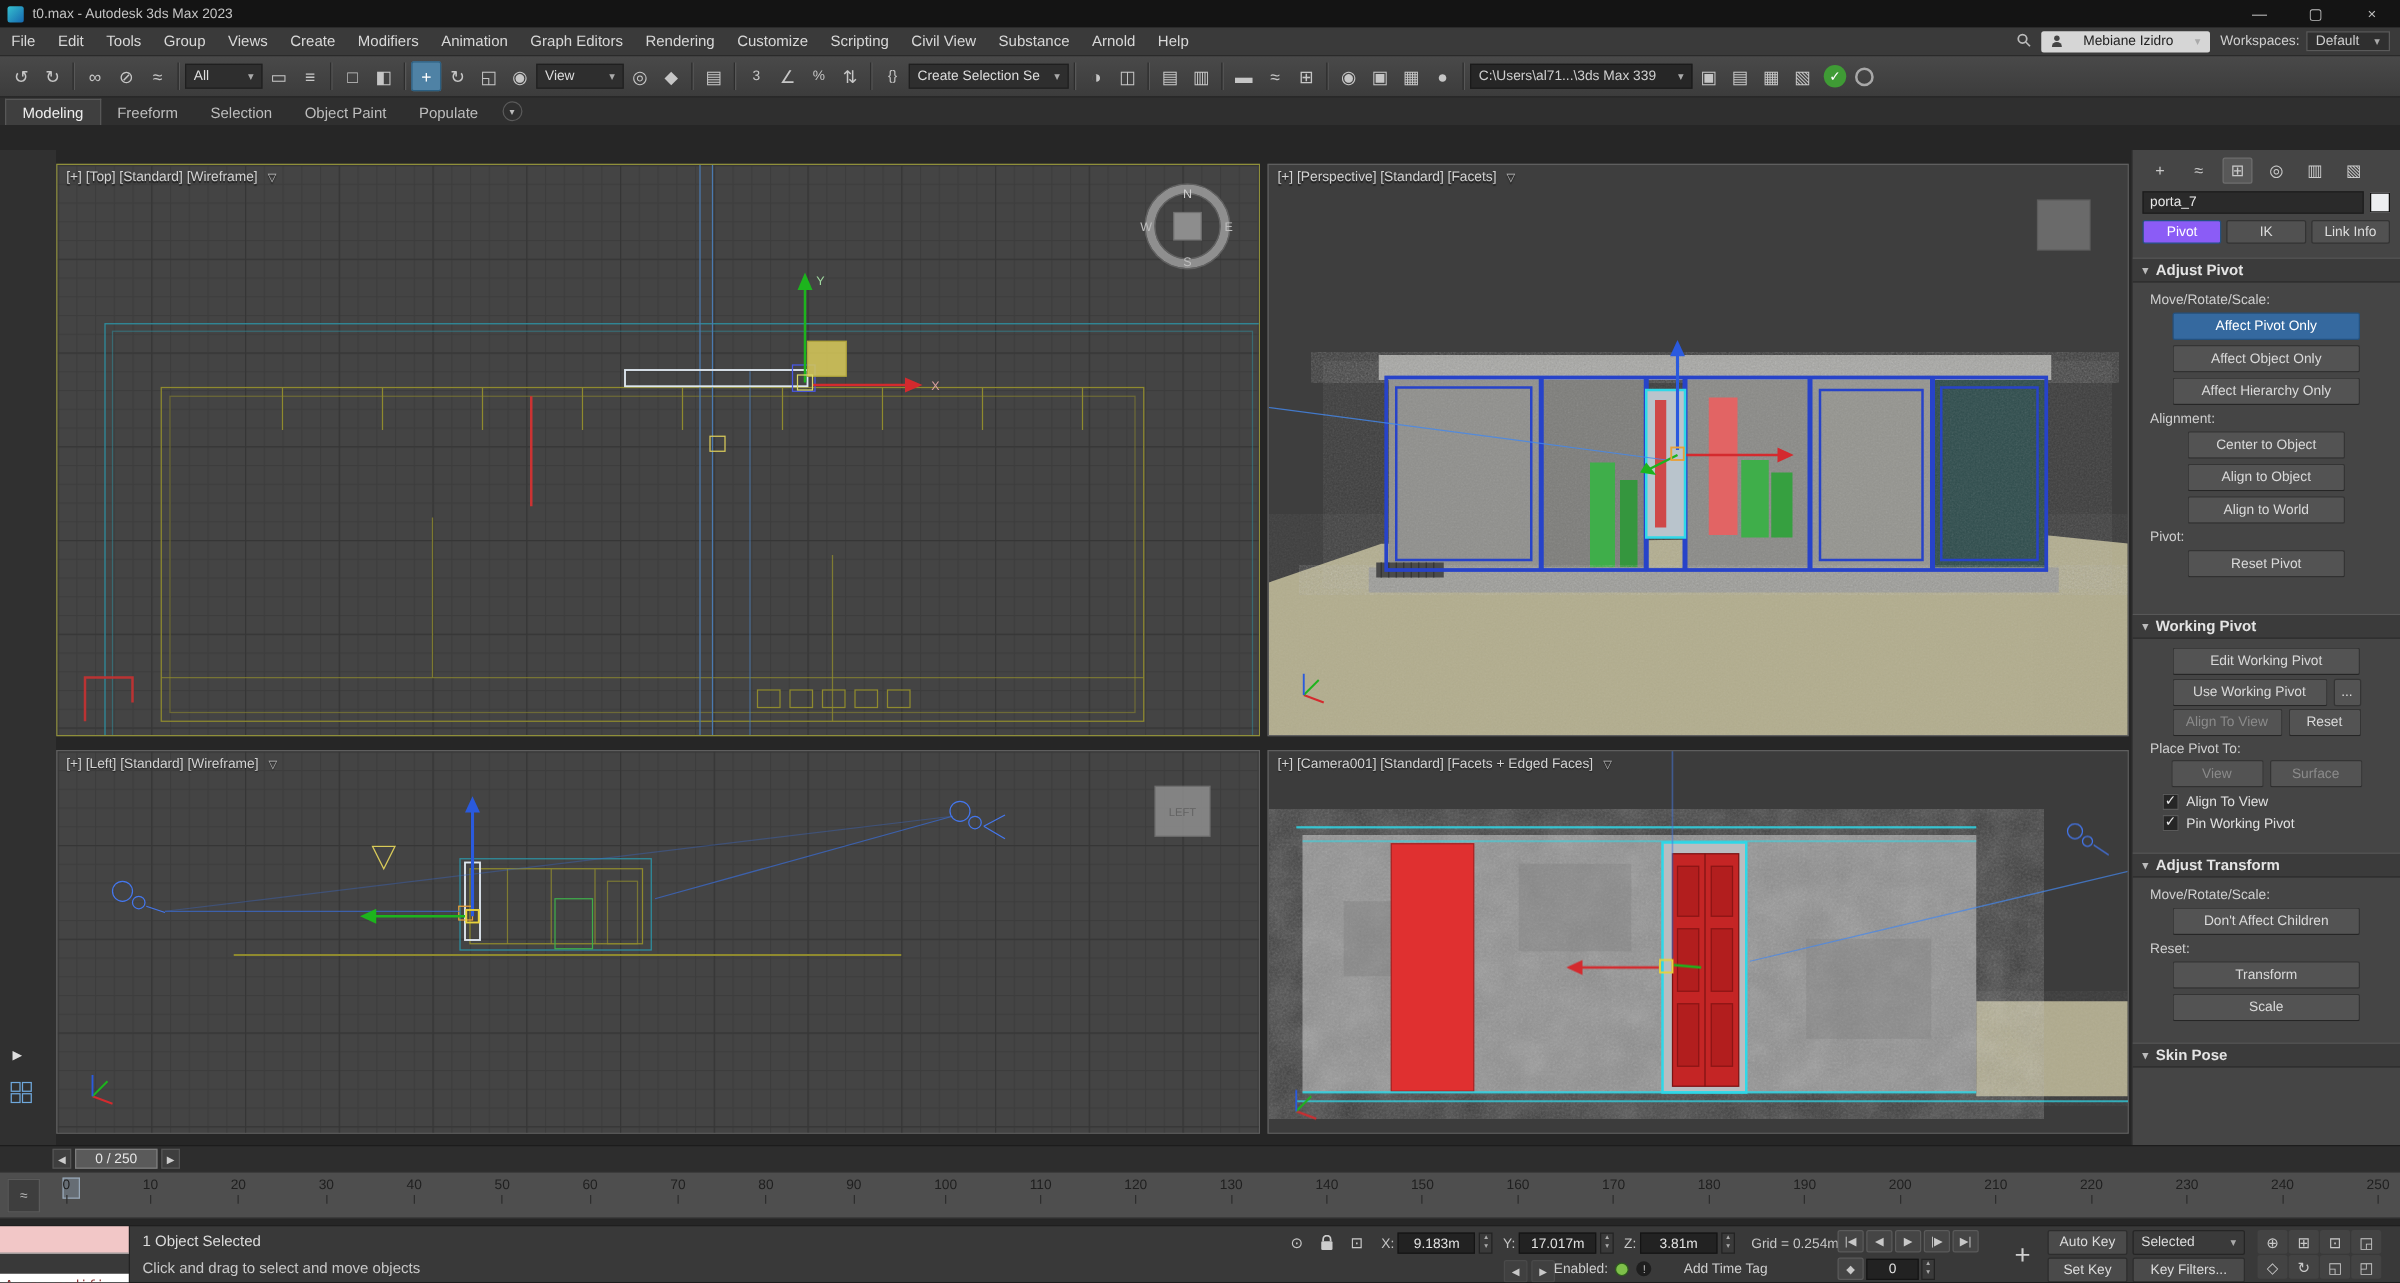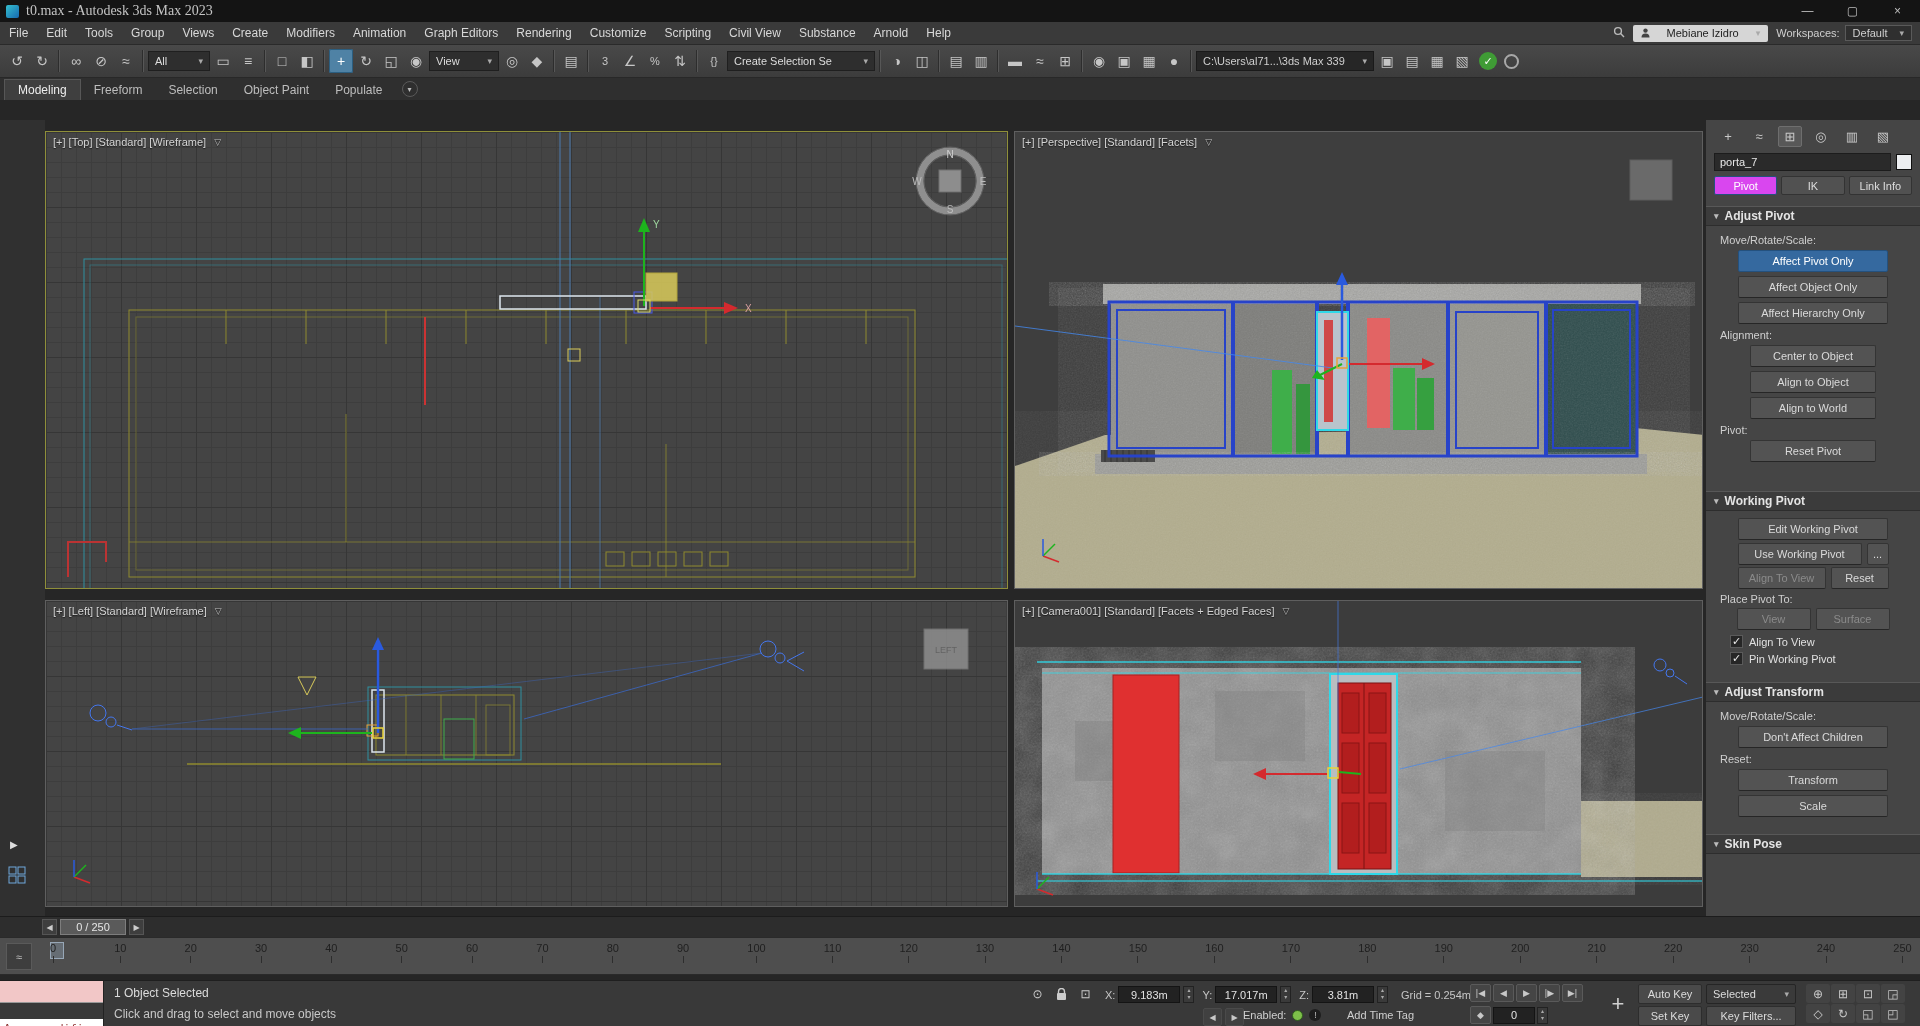--- a/index.html
+++ b/index.html
@@ -2,21 +2,21 @@
 <html><head>
 <meta charset="utf-8">
 <style>
   *{box-sizing:border-box;margin:0;padding:0;}
   html,body{background:#111;}
   .app{position:relative;width:1920px;height:1026px;background:#262626;font-family:"Liberation Sans",sans-serif;overflow:hidden;color:#ccc;}
 
   
   .titlebar{position:absolute;top:0;left:0;right:0;height:22px;background:#141414;display:flex;align-items:center;padding-left:6px;}
   .app-logo{width:13px;height:13px;background:linear-gradient(135deg,#35c0cf,#1668b0);border-radius:2px;margin-right:7px;}
-  .title-text{font-size:14px;color:#c4c4c4;font-family:Liberation Serif, serif;}
+  .title-text{font-size:11px;color:#c4c4c4;}
   .win-controls{margin-left:auto;display:flex;}
   .win-btn{width:45px;height:22px;display:flex;align-items:center;justify-content:center;font-size:12px;color:#bdbdbd;}
 
   
   .menubar{position:absolute;top:22px;left:0;right:0;height:23px;background:#3a3a3a;border-bottom:1px solid #2a2a2a;display:flex;align-items:center;font-size:12px;}
   .menu-items{display:flex;align-items:center;}
   .menu-item{padding:0 9px;line-height:22px;color:#d8d8d8;}
   .menu-right{margin-left:auto;display:flex;align-items:center;gap:8px;padding-right:8px;}
   .account-chip{background:#d6d6d6;color:#222;height:17px;display:flex;align-items:center;gap:17px;padding:0 8px;font-size:11px;border-radius:2px;}
   .workspaces{display:flex;align-items:center;gap:5px;font-size:11px;color:#cfcfcf;}
@@ -61,21 +61,21 @@
   
   .cmdpanel{position:absolute;left:1705px;top:120px;width:215px;height:796px;background:#454545;border-left:1px solid #262626;display:flex;flex-direction:column;align-items:center;overflow:hidden;}
   .cmd-icon-row{display:flex;gap:7px;align-self:stretch;padding:6px 10px 3px;}
   .cmd-tab-icon{width:24px;height:21px;display:flex;align-items:center;justify-content:center;color:#c9c9c9;font-size:13px;border-radius:2px;}
   .cmd-tab-icon.active{background:#585858;border:1px solid #6e6e6e;}
   .objname-row{display:flex;align-items:center;gap:5px;align-self:stretch;padding:3px 8px 2px;}
   .objname{flex:1;height:18px;background:#2a2a2a;border:1px solid #1c1c1c;color:#e8e8e8;font-size:11px;padding:0 5px;line-height:16px;}
   .swatch{width:16px;height:16px;background:#eceef0;border:1px solid #101010;}
   .htabs{display:flex;gap:4px;align-self:stretch;padding:3px 8px;margin-bottom:6px;}
   .htab{flex:1;height:19px;font-size:11px;color:#ddd;background:#515151;border:1px solid #333;display:flex;align-items:center;justify-content:center;border-radius:2px;}
-  .htab.active{background:#d946ef;color:#fff;border-color:#24517e;}
+  .htab.active{background:#8b5cf6;color:#fff;border-color:#24517e;}
   .rollout{align-self:stretch;margin-top:7px;}
   .rollout-hd{height:20px;background:#3b3b3b;border-top:1px solid #585858;border-bottom:1px solid #2d2d2d;color:#e4e4e4;font-size:12px;font-weight:bold;display:flex;align-items:center;gap:6px;padding:0 8px;}
   .tri{font-size:9px;color:#bbb;}
   .rollout-bd{display:flex;flex-direction:column;align-items:center;padding:5px 0 14px;}
   .plabel{align-self:flex-start;padding:3px 0 2px 14px;font-size:11px;color:#cfcfcf;}
   .pbtn{display:block;width:150px;height:22px;margin:2px 0;background:#535353;border:1px solid #343434;border-bottom-color:#262626;color:#dadada;font-size:11px;border-radius:2px;font-family:inherit;}
   .pbtn.blue{background:#35699f;color:#fff;border-color:#24517e;}
   .pbtn.sm{width:126px;}
   .pbtn.half{width:74px;margin:2px 0;}
   .pbtn.dis{color:#8b8b8b;}
@@ -218,21 +218,21 @@
     <span class="tb-btn">◆</span>
     <span class="tb-sep"></span>
     <span class="tb-btn">▤</span>
     <span class="tb-sep"></span>
     <span class="tb-btn small">3</span>
     <span class="tb-btn">∠</span>
     <span class="tb-btn small">%</span>
     <span class="tb-btn">⇅</span>
     <span class="tb-sep"></span>
     <span class="tb-btn small">{}</span>
-    <div class="tb-dd" style="width:148px">
+    <div class="tb-dd" style="width:128px">
       <span>Create Selection Se</span>
         <span class="caret">▾</span>
     </div>
     <span class="tb-sep"></span>
     <span class="tb-btn">◑</span>
     <span class="tb-btn">◫</span>
     <span class="tb-sep"></span>
     <span class="tb-btn">▤</span>
     <span class="tb-btn">▥</span>
     <span class="tb-sep"></span>

